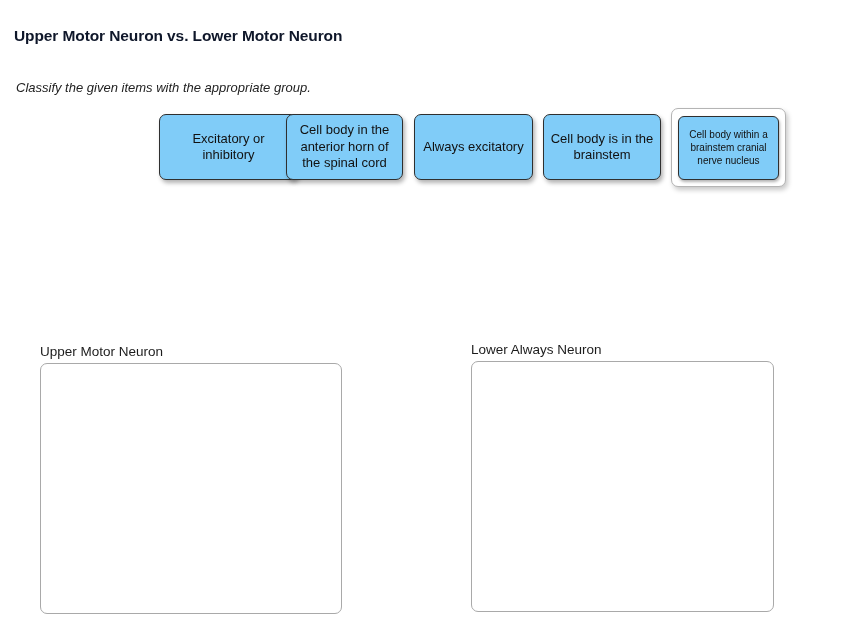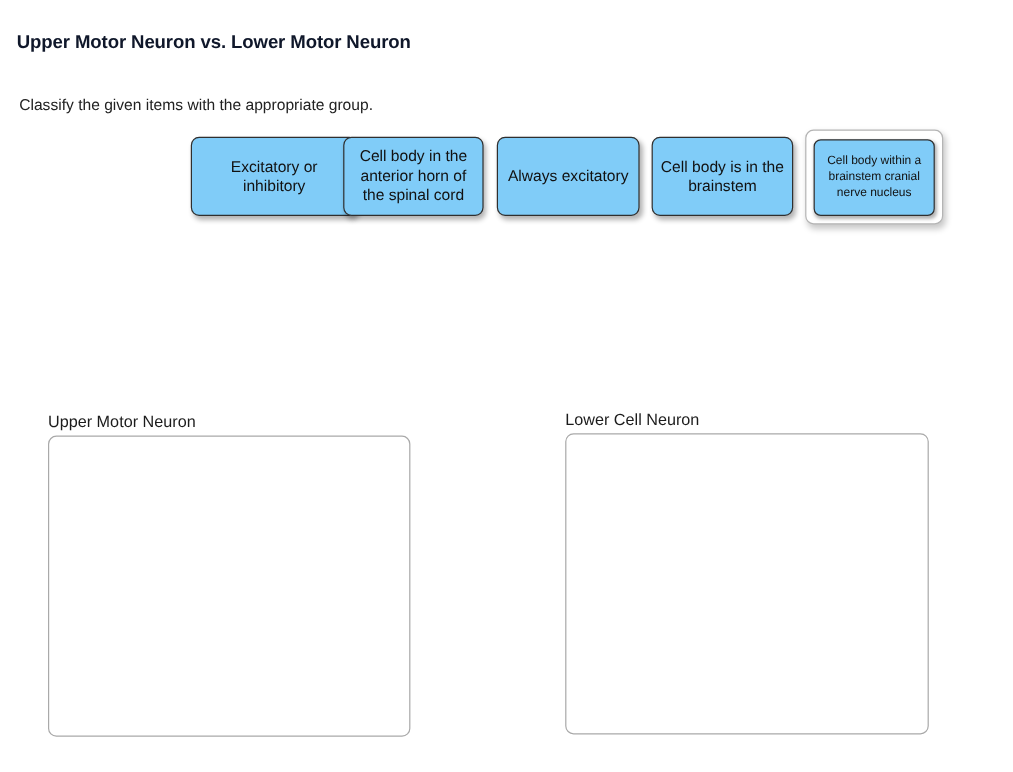--- a/index.html
+++ b/index.html
@@ -29,20 +29,21 @@
     color: #0f172a;
     white-space: nowrap;
   }
   .instruction {
     position: absolute;
     left: 16px;
     top: 80px;
     font-size: 13px;
     color: #222222;
     white-space: nowrap;
+    font-style: italic;
   }
 
   
   .tile-tray {
     position: absolute;
     left: 0;
     top: 107px;
     width: 844px;
     height: 88px;
   }
@@ -155,15 +156,15 @@
   </div>
 
 </div>
 
 <div class="dropzone-group" style="left:40px; top:344px; width:302px;">
   <div class="dropzone-label">Upper Motor Neuron</div>
 </div>
 <div class="dropzone-box" style="left:40px; top:363px; width:302px; height:251px;"></div>
 
 <div class="dropzone-group" style="left:471px; top:342px; width:303px;">
-  <div class="dropzone-label">Lower Cell Neuron</div>
+  <div class="dropzone-label">Lower Always Neuron</div>
 </div>
 <div class="dropzone-box" style="left:471px; top:361px; width:303px; height:251px;"></div>
 
 </body></html>

